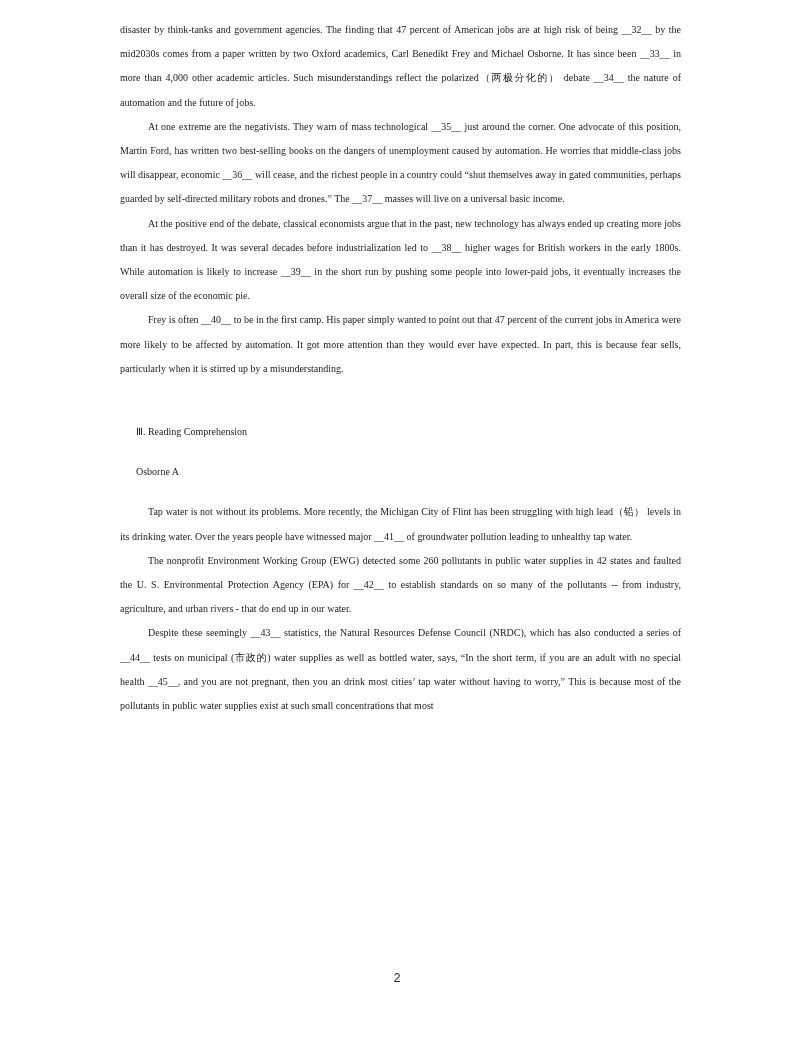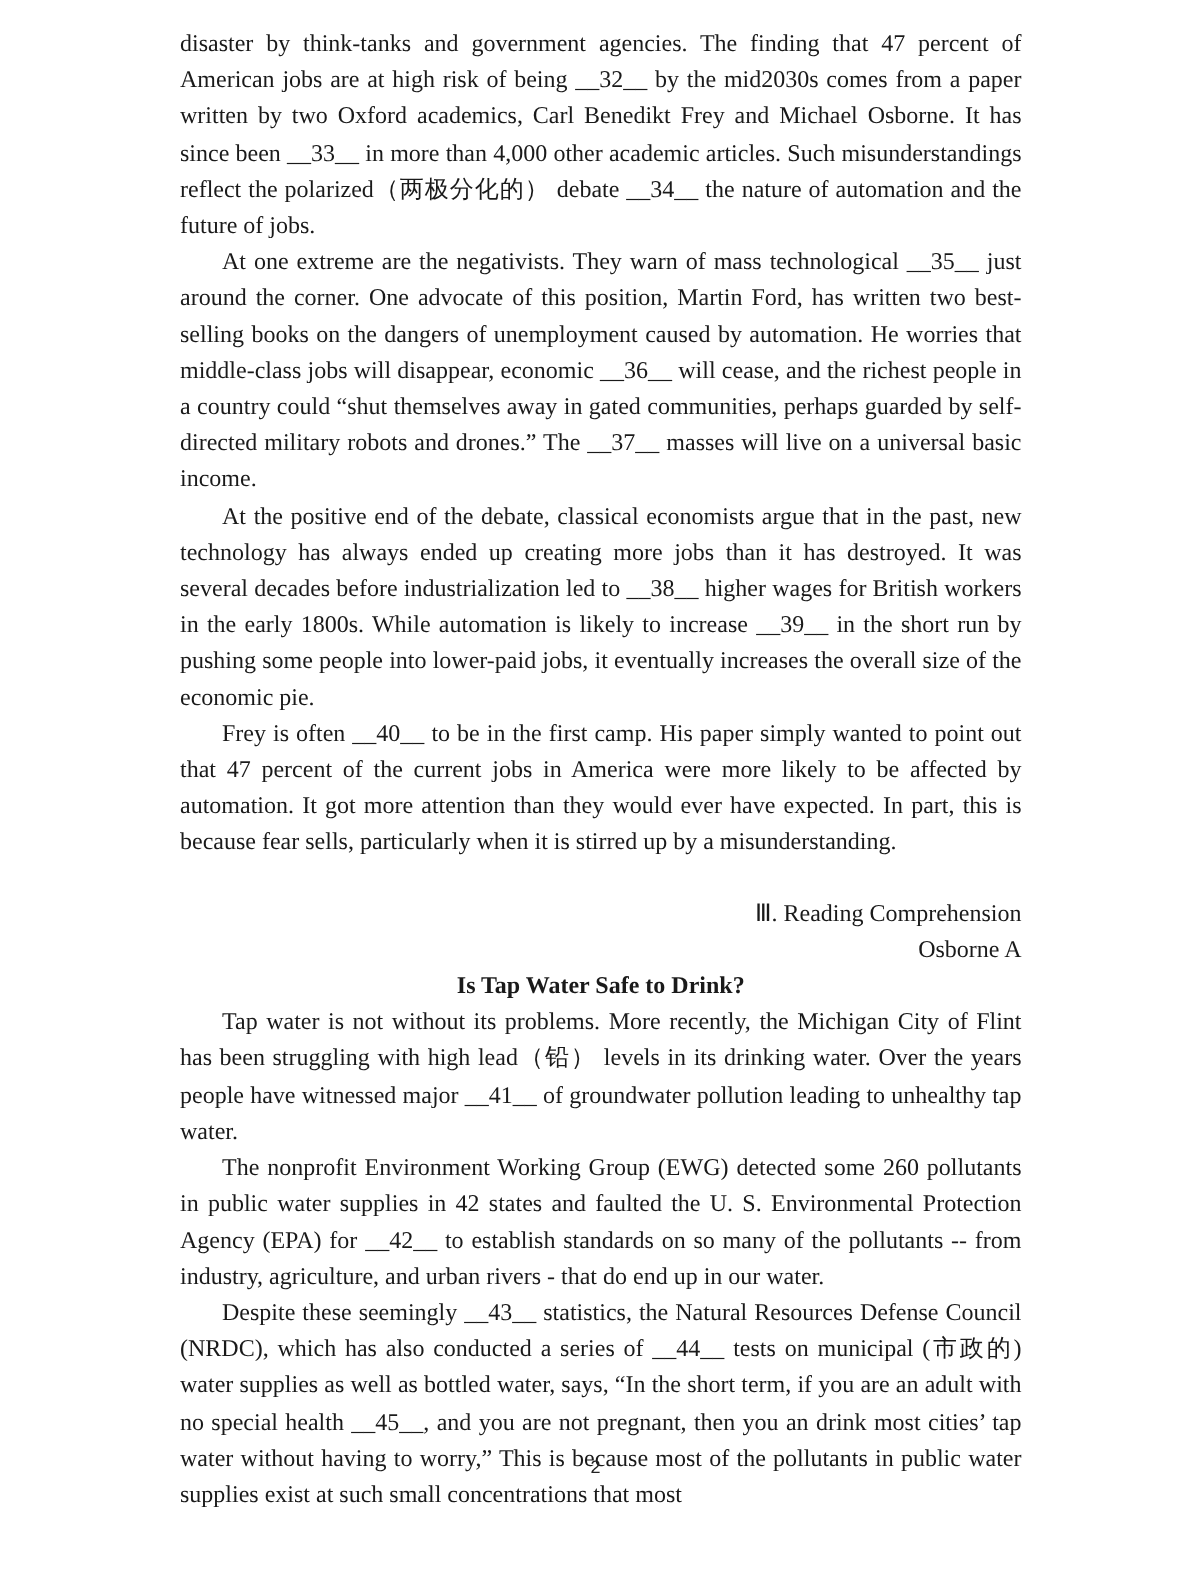--- a/index.html
+++ b/index.html
@@ -1,44 +1,43 @@
 <!DOCTYPE html>
 <html><head>
 <meta charset="utf-8">
 <style>
   html, body { margin: 0; padding: 0; background: #ffffff; }
   body { width: 794px; height: 1050px; position: relative; overflow: hidden; }
   .page {
     position: absolute; left: 120px; top: 18px; width: 561px;
-    font-family: "Liberation Serif", serif; font-size: 16px; color: #1a1a1a;
+    font-family: "Liberation Serif", serif; font-size: 10px; color: #1a1a1a;
     line-height: 24.2px;
   }
   .para { margin: 0; text-align: justify; text-align-last: left; }
   .indent { text-indent: 28px; }
   .gap { height: 23px; }
-  .heading { margin: 0; text-align: right; }
+  .heading { margin: 16px; }
   .title { margin: 0; text-align: center; font-weight: bold; }
   .pagenum {
     position: absolute; top: 971px; left: 0; width: 794px; text-align: center;
     font-family: "Liberation Sans", sans-serif; font-size: 12px; color: #222;
   }
 </style>
 </head>
 <body>
 
 <div class="page">
   <p class="para">disaster by think-tanks and government agencies. The finding that 47 percent of American jobs are at high risk of being __32__ by the mid2030s comes from a paper written by two Oxford academics, Carl Benedikt Frey and Michael Osborne. It has since been __33__ in more than 4,000 other academic articles. Such misunderstandings reflect the polarized（两极分化的） debate __34__ the nature of automation and the future of jobs.</p>
   <p class="para indent">At one extreme are the negativists. They warn of mass technological __35__ just around the corner. One advocate of this position, Martin Ford, has written two best-selling books on the dangers of unemployment caused by automation. He worries that middle-class jobs will disappear, economic __36__ will cease, and the richest people in a country could “shut themselves away in gated communities, perhaps guarded by self-directed military robots and drones.” The __37__ masses will live on a universal basic income.</p>
   <p class="para indent">At the positive end of the debate, classical economists argue that in the past, new technology has always ended up creating more jobs than it has destroyed. It was several decades before industrialization led to __38__ higher wages for British workers in the early 1800s. While automation is likely to increase __39__ in the short run by pushing some people into lower-paid jobs, it eventually increases the overall size of the economic pie.</p>
   <p class="para indent">Frey is often __40__ to be in the first camp. His paper simply wanted to point out that 47 percent of the current jobs in America were more likely to be affected by automation. It got more attention than they would ever have expected. In part, this is because fear sells, particularly when it is stirred up by a misunderstanding.</p>
 
   <div class="gap"></div>
 
   <p class="heading">Ⅲ. Reading Comprehension</p>
   <p class="heading">Osborne A</p>
-  <p class="title">Is Tap Water Safe to Drink?</p>
 
   <p class="para indent">Tap water is not without its problems. More recently, the Michigan City of Flint has been struggling with high lead（铅） levels in its drinking water. Over the years people have witnessed major __41__ of groundwater pollution leading to unhealthy tap water.</p>
   <p class="para indent">The nonprofit Environment Working Group (EWG) detected some 260 pollutants in public water supplies in 42 states and faulted the U. S. Environmental Protection Agency (EPA) for __42__ to establish standards on so many of the pollutants -- from industry, agriculture, and urban rivers - that do end up in our water.</p>
   <p class="para indent">Despite these seemingly __43__ statistics, the Natural Resources Defense Council (NRDC), which has also conducted a series of __44__ tests on municipal (市政的) water supplies as well as bottled water, says, “In the short term, if you are an adult with no special health __45__, and you are not pregnant, then you an drink most cities’ tap water without having to worry,” This is because most of the pollutants in public water supplies exist at such small concentrations that most</p>
 </div>
 
 <div class="pagenum">2</div>
 
 </body></html>

